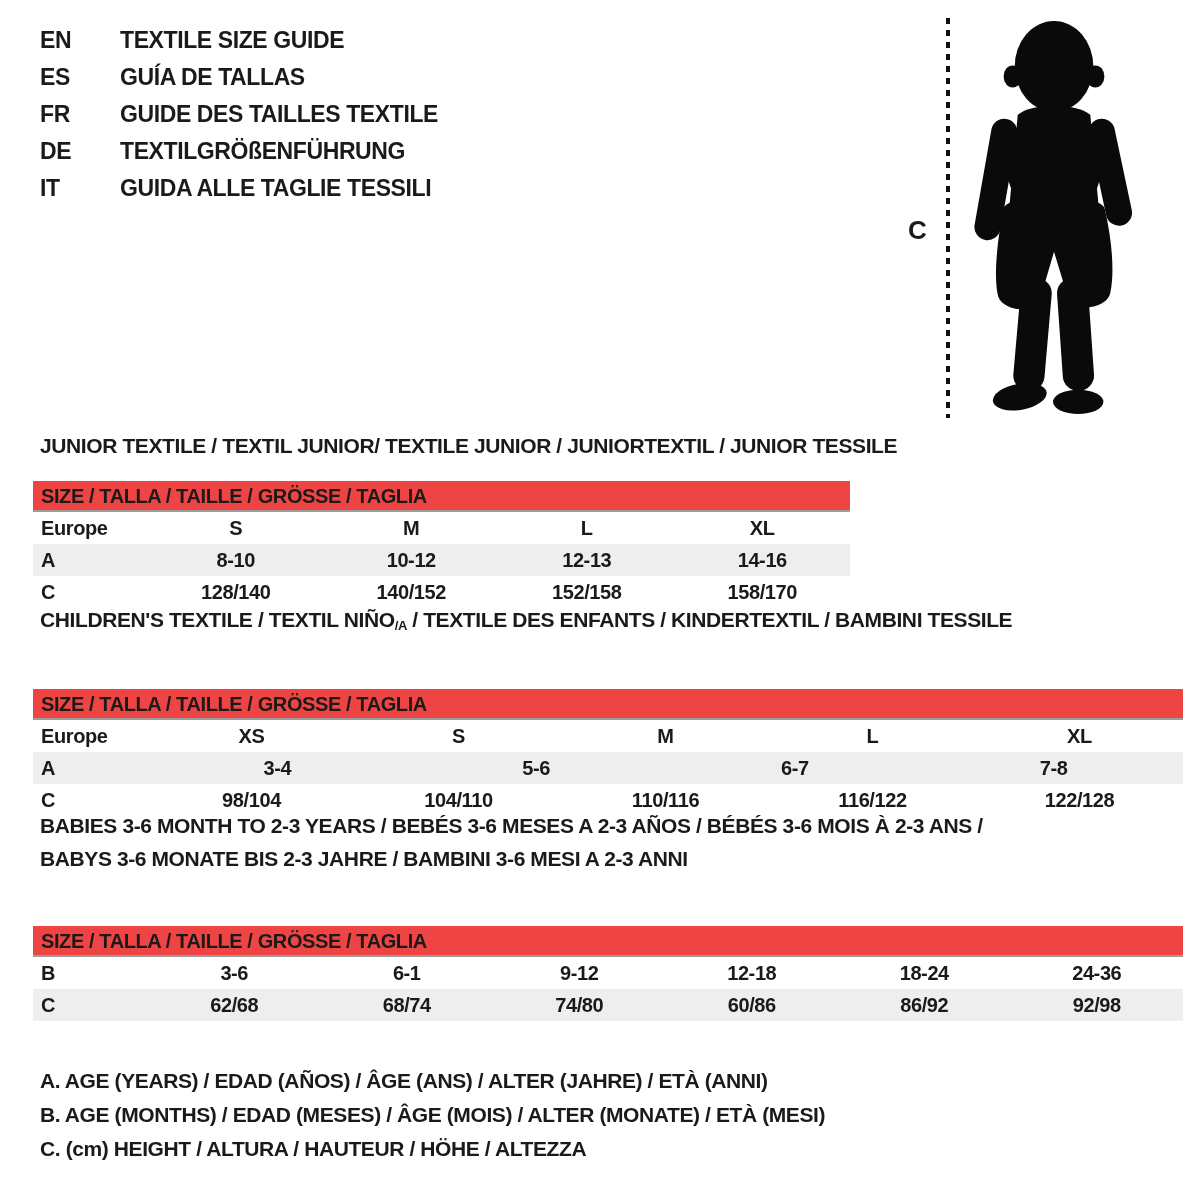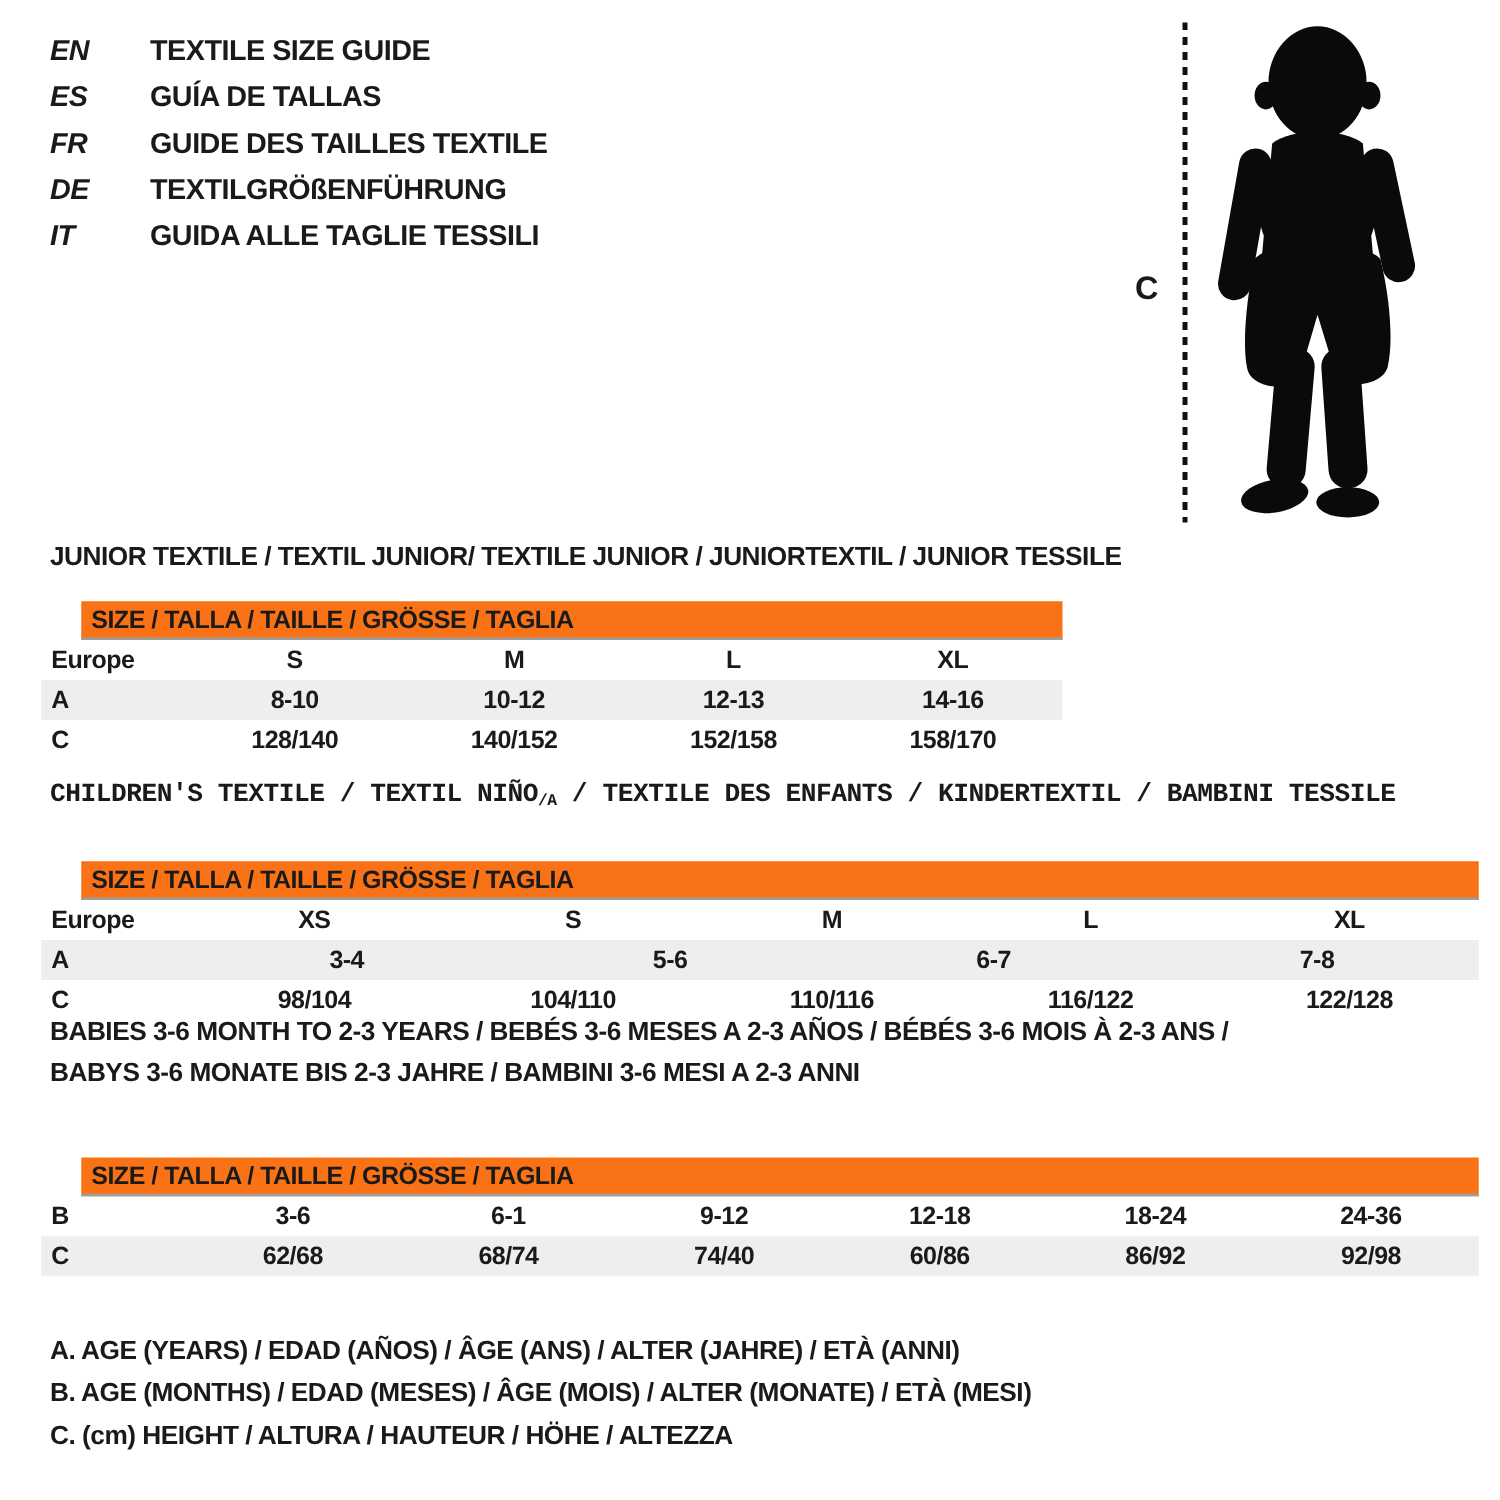--- a/index.html
+++ b/index.html
@@ -9,49 +9,49 @@
     font-family:"Liberation Sans","DejaVu Sans",sans-serif;
     font-weight:700;
     color:#1a1a1a;
     overflow:hidden;
     letter-spacing:-0.4px;
   }
 
   
   .lang-block { position:absolute; left:40px; top:22px; }
   .lang-row { display:flex; height:37px; line-height:37px; font-size:23px; }
-  .lang-code { width:80px;font-style:italic; }
+  .lang-code { width:80px; }
   .lang-title { white-space:nowrap; }
 
   
   .figure { position:absolute; left:900px; top:10px; width:260px; height:420px; }
   .measure-line {
     position:absolute; left:46px; top:8px; width:4px; height:400px;
     background:repeating-linear-gradient(to bottom,#111 0px,#111 6px,transparent 6px,transparent 12px);
   }
   .measure-label { position:absolute; left:8px; top:205px; font-size:26px; }
   .toddler-svg { position:absolute; left:58px; top:4px; width:188px; height:408px; }
   .toddler-svg * { fill:#0a0a0a; }
 
   
   .section-heading { position:absolute; left:40px; font-size:21px; white-space:nowrap; }
   .heading-junior   { top:434px; }
-  .heading-children { top:625px;font-family:Liberation Mono, monospace; }
+  .heading-children { top:608px; }
   .heading-babies   { top:809px; line-height:33px; }
   .sub-script { font-size:0.62em; vertical-align:-0.22em; }
 
   
   .size-table { position:absolute; left:33px; }
   .table-junior   { top:481px; width:817px; }
   .table-children { top:689px; width:1150px; }
   .table-babies   { top:926px; width:1150px; }
   .tbl-head {
     height:31px; line-height:31px;
-    background:#f97316; border-bottom:2px solid #9d9d9d;
-    font-size:20px; padding-left:8px;margin-left:32px;
+    background:#ef4444; border-bottom:2px solid #9d9d9d;
+    font-size:20px; padding-left:8px;
   }
   .tbl-row { display:flex; height:32px; line-height:32px; font-size:20px; }
   .tbl-row.shaded { background:#eeeeee; }
   .tbl-label { width:115px; padding-left:8px; }
   .tbl-cell { flex:1; text-align:center; }
 
   
   .legend { position:absolute; left:40px; top:1064px; }
   .legend-line { height:34px; line-height:34px; font-size:21px; white-space:nowrap; }
 </style>
@@ -168,21 +168,21 @@
       <div class="tbl-cell">6-1</div>
       <div class="tbl-cell">9-12</div>
       <div class="tbl-cell">12-18</div>
       <div class="tbl-cell">18-24</div>
       <div class="tbl-cell">24-36</div>
     </div>
     <div class="tbl-row shaded">
       <div class="tbl-label">C</div>
       <div class="tbl-cell">62/68</div>
       <div class="tbl-cell">68/74</div>
-      <div class="tbl-cell">74/40</div>
+      <div class="tbl-cell">74/80</div>
       <div class="tbl-cell">60/86</div>
       <div class="tbl-cell">86/92</div>
       <div class="tbl-cell">92/98</div>
     </div>
   </div>
 
 <div class="legend">
   <div class="legend-line">A. AGE (YEARS) / EDAD (AÑOS) / ÂGE (ANS) / ALTER (JAHRE) / ETÀ (ANNI)</div>
   <div class="legend-line">B. AGE (MONTHS) / EDAD (MESES) / ÂGE (MOIS) / ALTER (MONATE) / ETÀ (MESI)</div>
   <div class="legend-line">C. (cm) HEIGHT / ALTURA / HAUTEUR / HÖHE / ALTEZZA</div>

